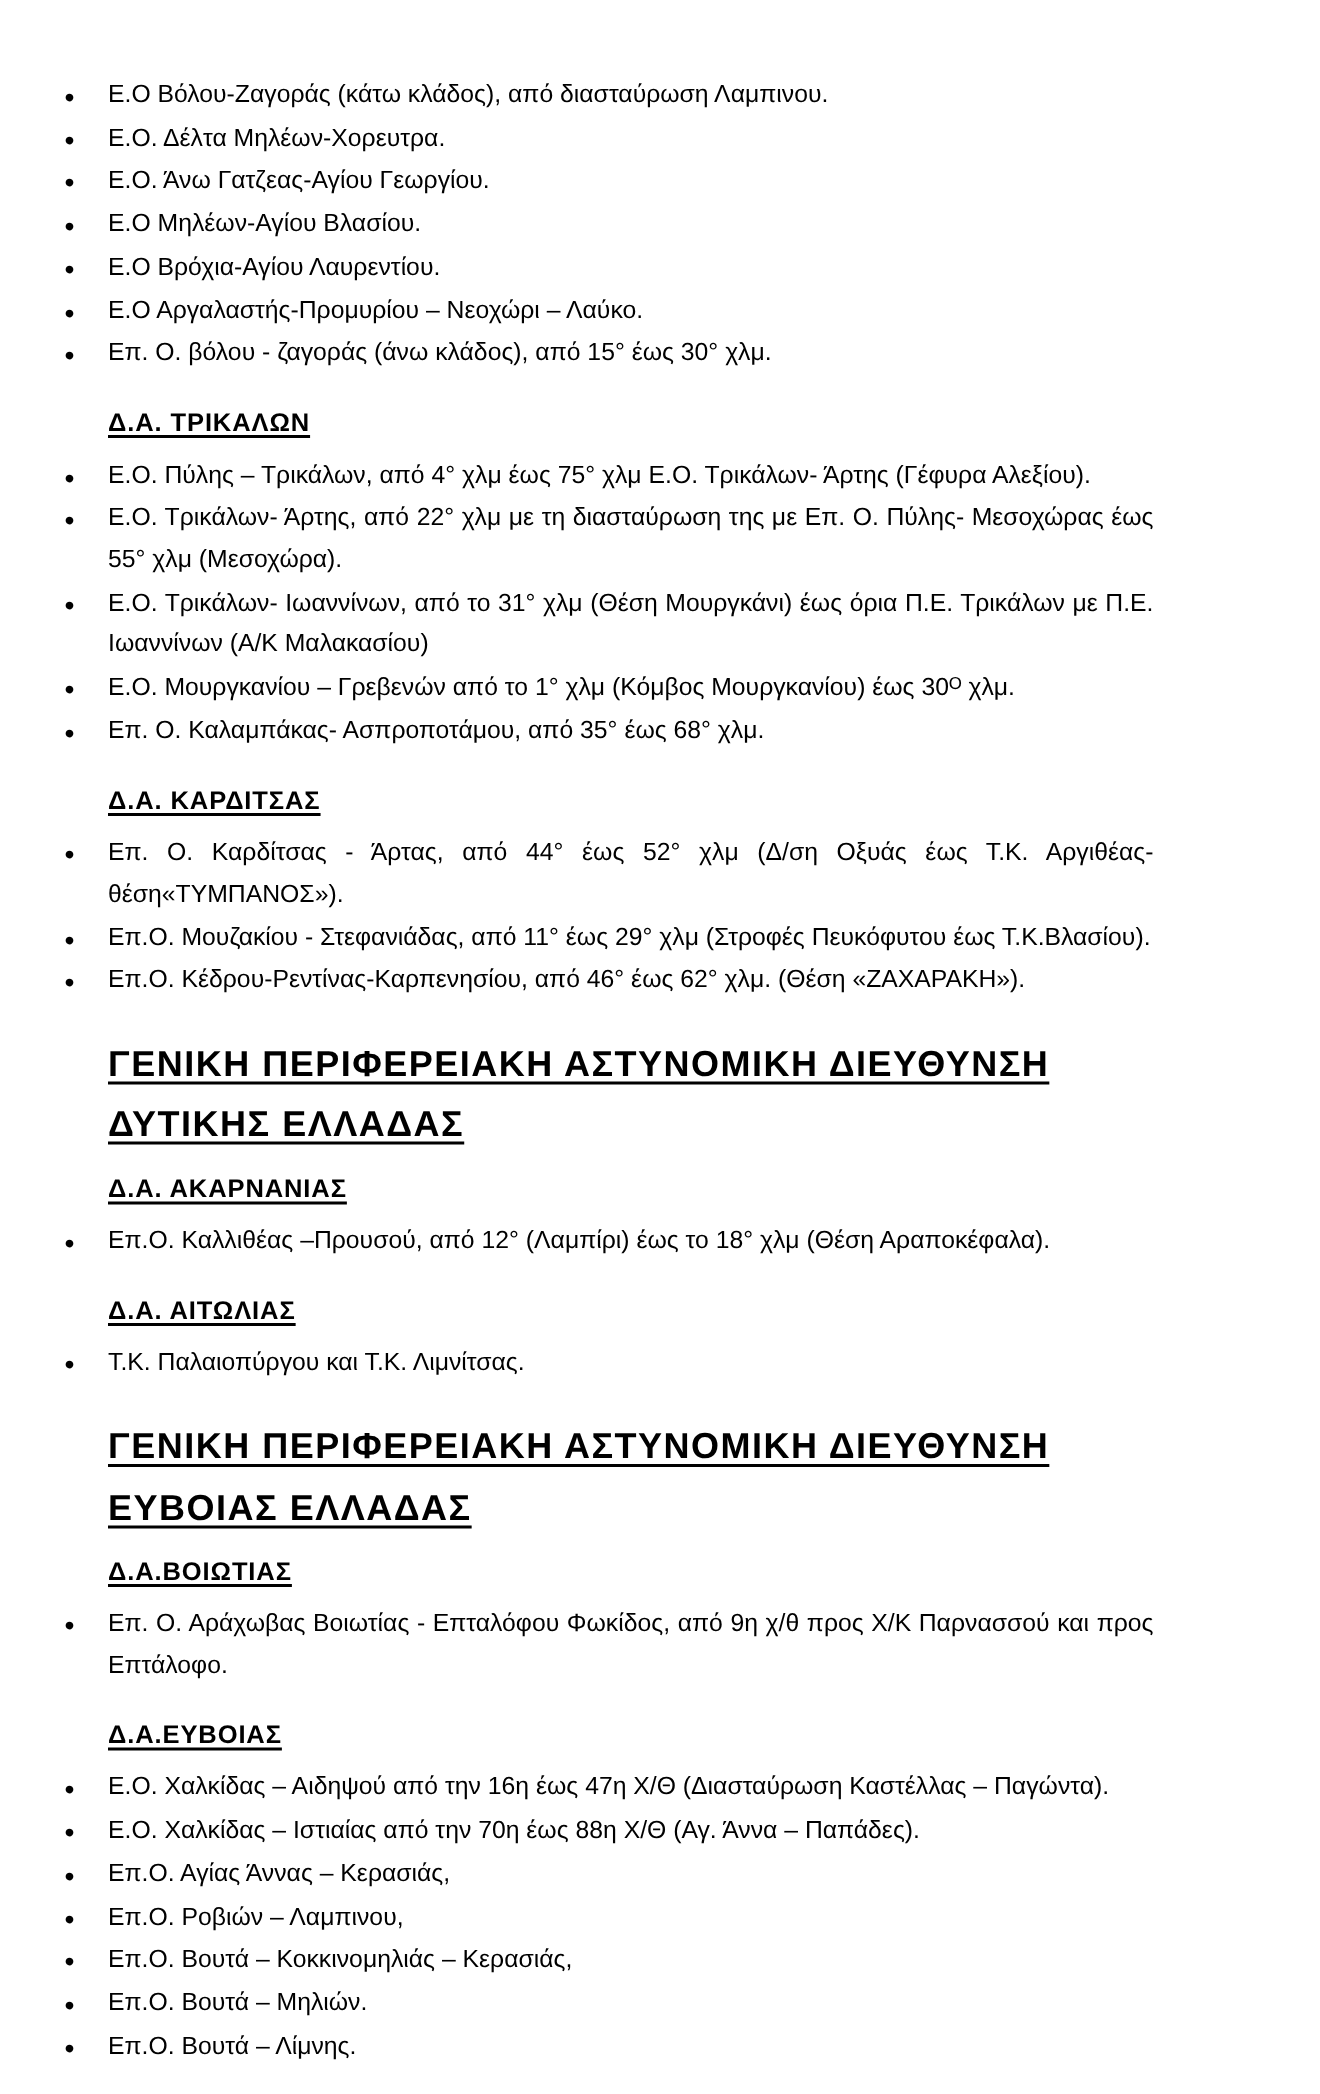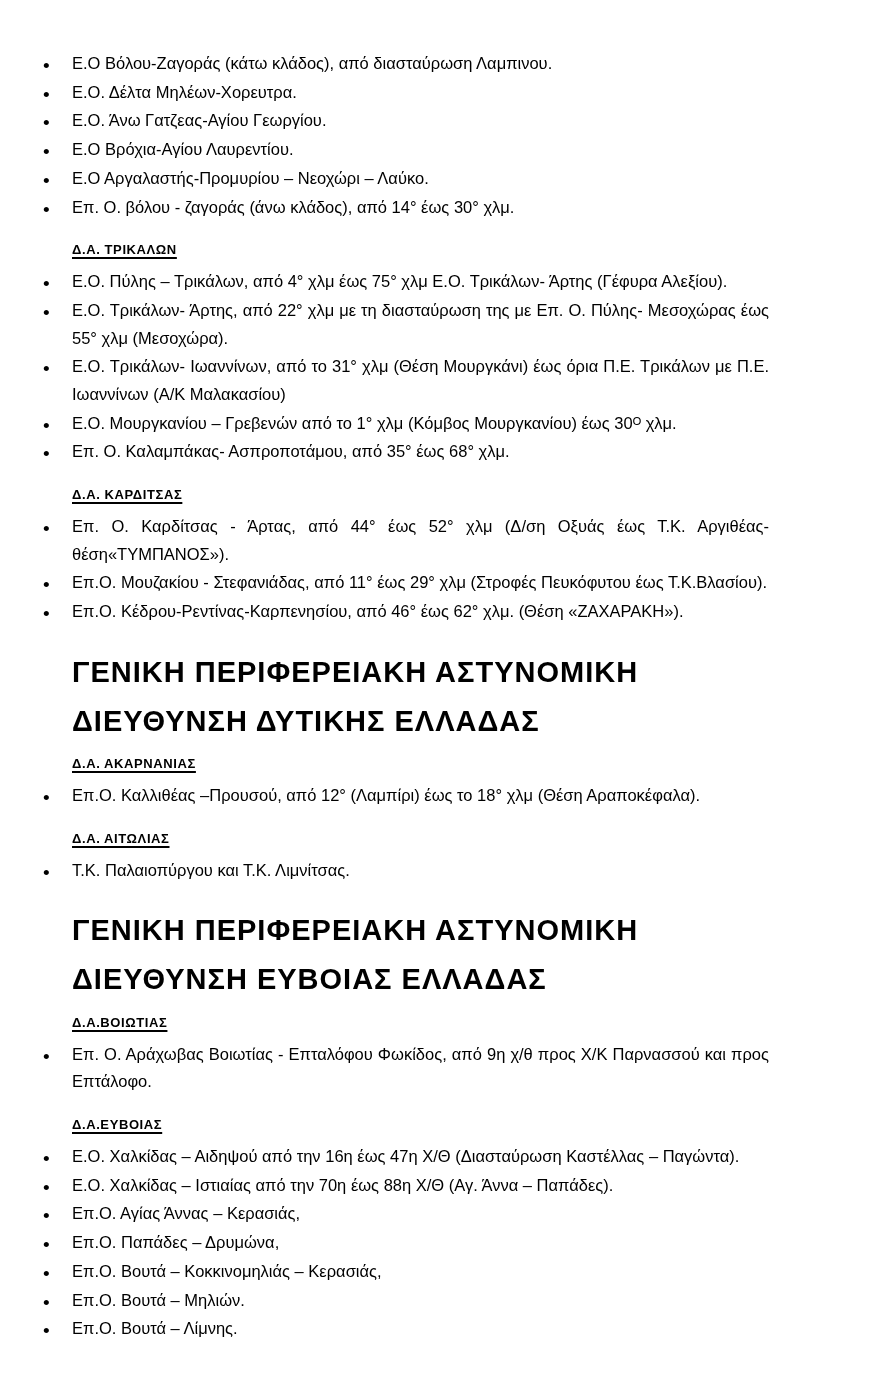--- a/index.html
+++ b/index.html
@@ -31,52 +31,54 @@
     text-align: justify;
   }
   ul.road-list > li::before {
     content: "\2022";
     position: absolute;
     left: 5px;
     top: 0;
     font-size: 19px;
   }
   h2.sub-heading {
-    font-size: 13px;
+    font-size: 17px;
     font-weight: bold;
     text-decoration: underline;
     text-decoration-thickness: 2px;
     text-underline-offset: 3px;
     letter-spacing: 0.6px;
     margin: 18px 0 7px 34px;
   }
   h1.main-heading {
-    font-size: 29px;
+    font-size: 24px;
     font-weight: bold;
+    text-decoration: underline;
     text-decoration-thickness: 2px;
     text-underline-offset: 4px;
     letter-spacing: 1px;
     margin: 22px 0 4px 34px;
   }
   h1.main-heading + h2.sub-heading {
     margin-top: 8px;
   }
 </style>
 </head>
 <body>
 
 <div class="page">
 
   <ul class="road-list">
     <li>Ε.Ο Βόλου-Ζαγοράς (κάτω κλάδος), από διασταύρωση Λαμπινου.</li>
     <li>Ε.Ο. Δέλτα Μηλέων-Χορευτρα.</li>
     <li>Ε.Ο. Άνω Γατζεας-Αγίου Γεωργίου.</li>
+    <li>Ε.Ο Μηλέων-Αγίου Βλασίου.</li>
     <li>Ε.Ο Βρόχια-Αγίου Λαυρεντίου.</li>
     <li>Ε.Ο Αργαλαστής-Προμυρίου – Νεοχώρι – Λαύκο.</li>
-    <li>Επ. Ο. βόλου - ζαγοράς (άνω κλάδος),  από 14° έως 30° χλμ.</li>
+    <li>Επ. Ο. βόλου - ζαγοράς (άνω κλάδος),  από 15° έως 30° χλμ.</li>
   </ul>
 
   <h2 class="sub-heading">Δ.Α. ΤΡΙΚΑΛΩΝ</h2>
   <ul class="road-list">
     <li>Ε.Ο. Πύλης – Τρικάλων, από 4° χλμ έως 75° χλμ Ε.Ο. Τρικάλων- Άρτης (Γέφυρα Αλεξίου).</li>
     <li>Ε.Ο. Τρικάλων- Άρτης, από 22° χλμ με τη διασταύρωση της με Επ. Ο. Πύλης- Μεσοχώρας έως 55° χλμ (Μεσοχώρα).</li>
     <li>Ε.Ο. Τρικάλων- Ιωαννίνων, από το 31° χλμ (Θέση Μουργκάνι) έως όρια Π.Ε. Τρικάλων με Π.Ε. Ιωαννίνων (Α/Κ Μαλακασίου)</li>
     <li>Ε.Ο. Μουργκανίου – Γρεβενών από το 1° χλμ (Κόμβος Μουργκανίου) έως 30ᴼ χλμ.</li>
     <li>Επ. Ο. Καλαμπάκας- Ασπροποτάμου, από 35° έως 68° χλμ.</li>
   </ul>
@@ -105,19 +107,19 @@
   <h2 class="sub-heading">Δ.Α.ΒΟΙΩΤΙΑΣ</h2>
   <ul class="road-list">
     <li>Επ. Ο. Αράχωβας Βοιωτίας  - Επταλόφου Φωκίδος, από 9η χ/θ προς Χ/Κ Παρνασσού και προς Επτάλοφο.</li>
   </ul>
 
   <h2 class="sub-heading">Δ.Α.ΕΥΒΟΙΑΣ</h2>
   <ul class="road-list">
     <li>Ε.Ο. Χαλκίδας – Αιδηψού από την 16η έως 47η Χ/Θ (Διασταύρωση Καστέλλας – Παγώντα).</li>
     <li>Ε.Ο. Χαλκίδας – Ιστιαίας από την 70η έως 88η Χ/Θ (Αγ. Άννα – Παπάδες).</li>
     <li>Επ.Ο. Αγίας Άννας – Κερασιάς,</li>
-    <li>Επ.Ο. Παπάδες – Δρυμώνα,</li>
+    <li>Επ.Ο. Ροβιών – Λαμπινου,</li>
     <li>Επ.Ο. Βουτά – Κοκκινομηλιάς – Κερασιάς,</li>
     <li>Επ.Ο. Βουτά – Μηλιών.</li>
     <li>Επ.Ο. Βουτά – Λίμνης.</li>
   </ul>
 
 </div>
 
 </body></html>

